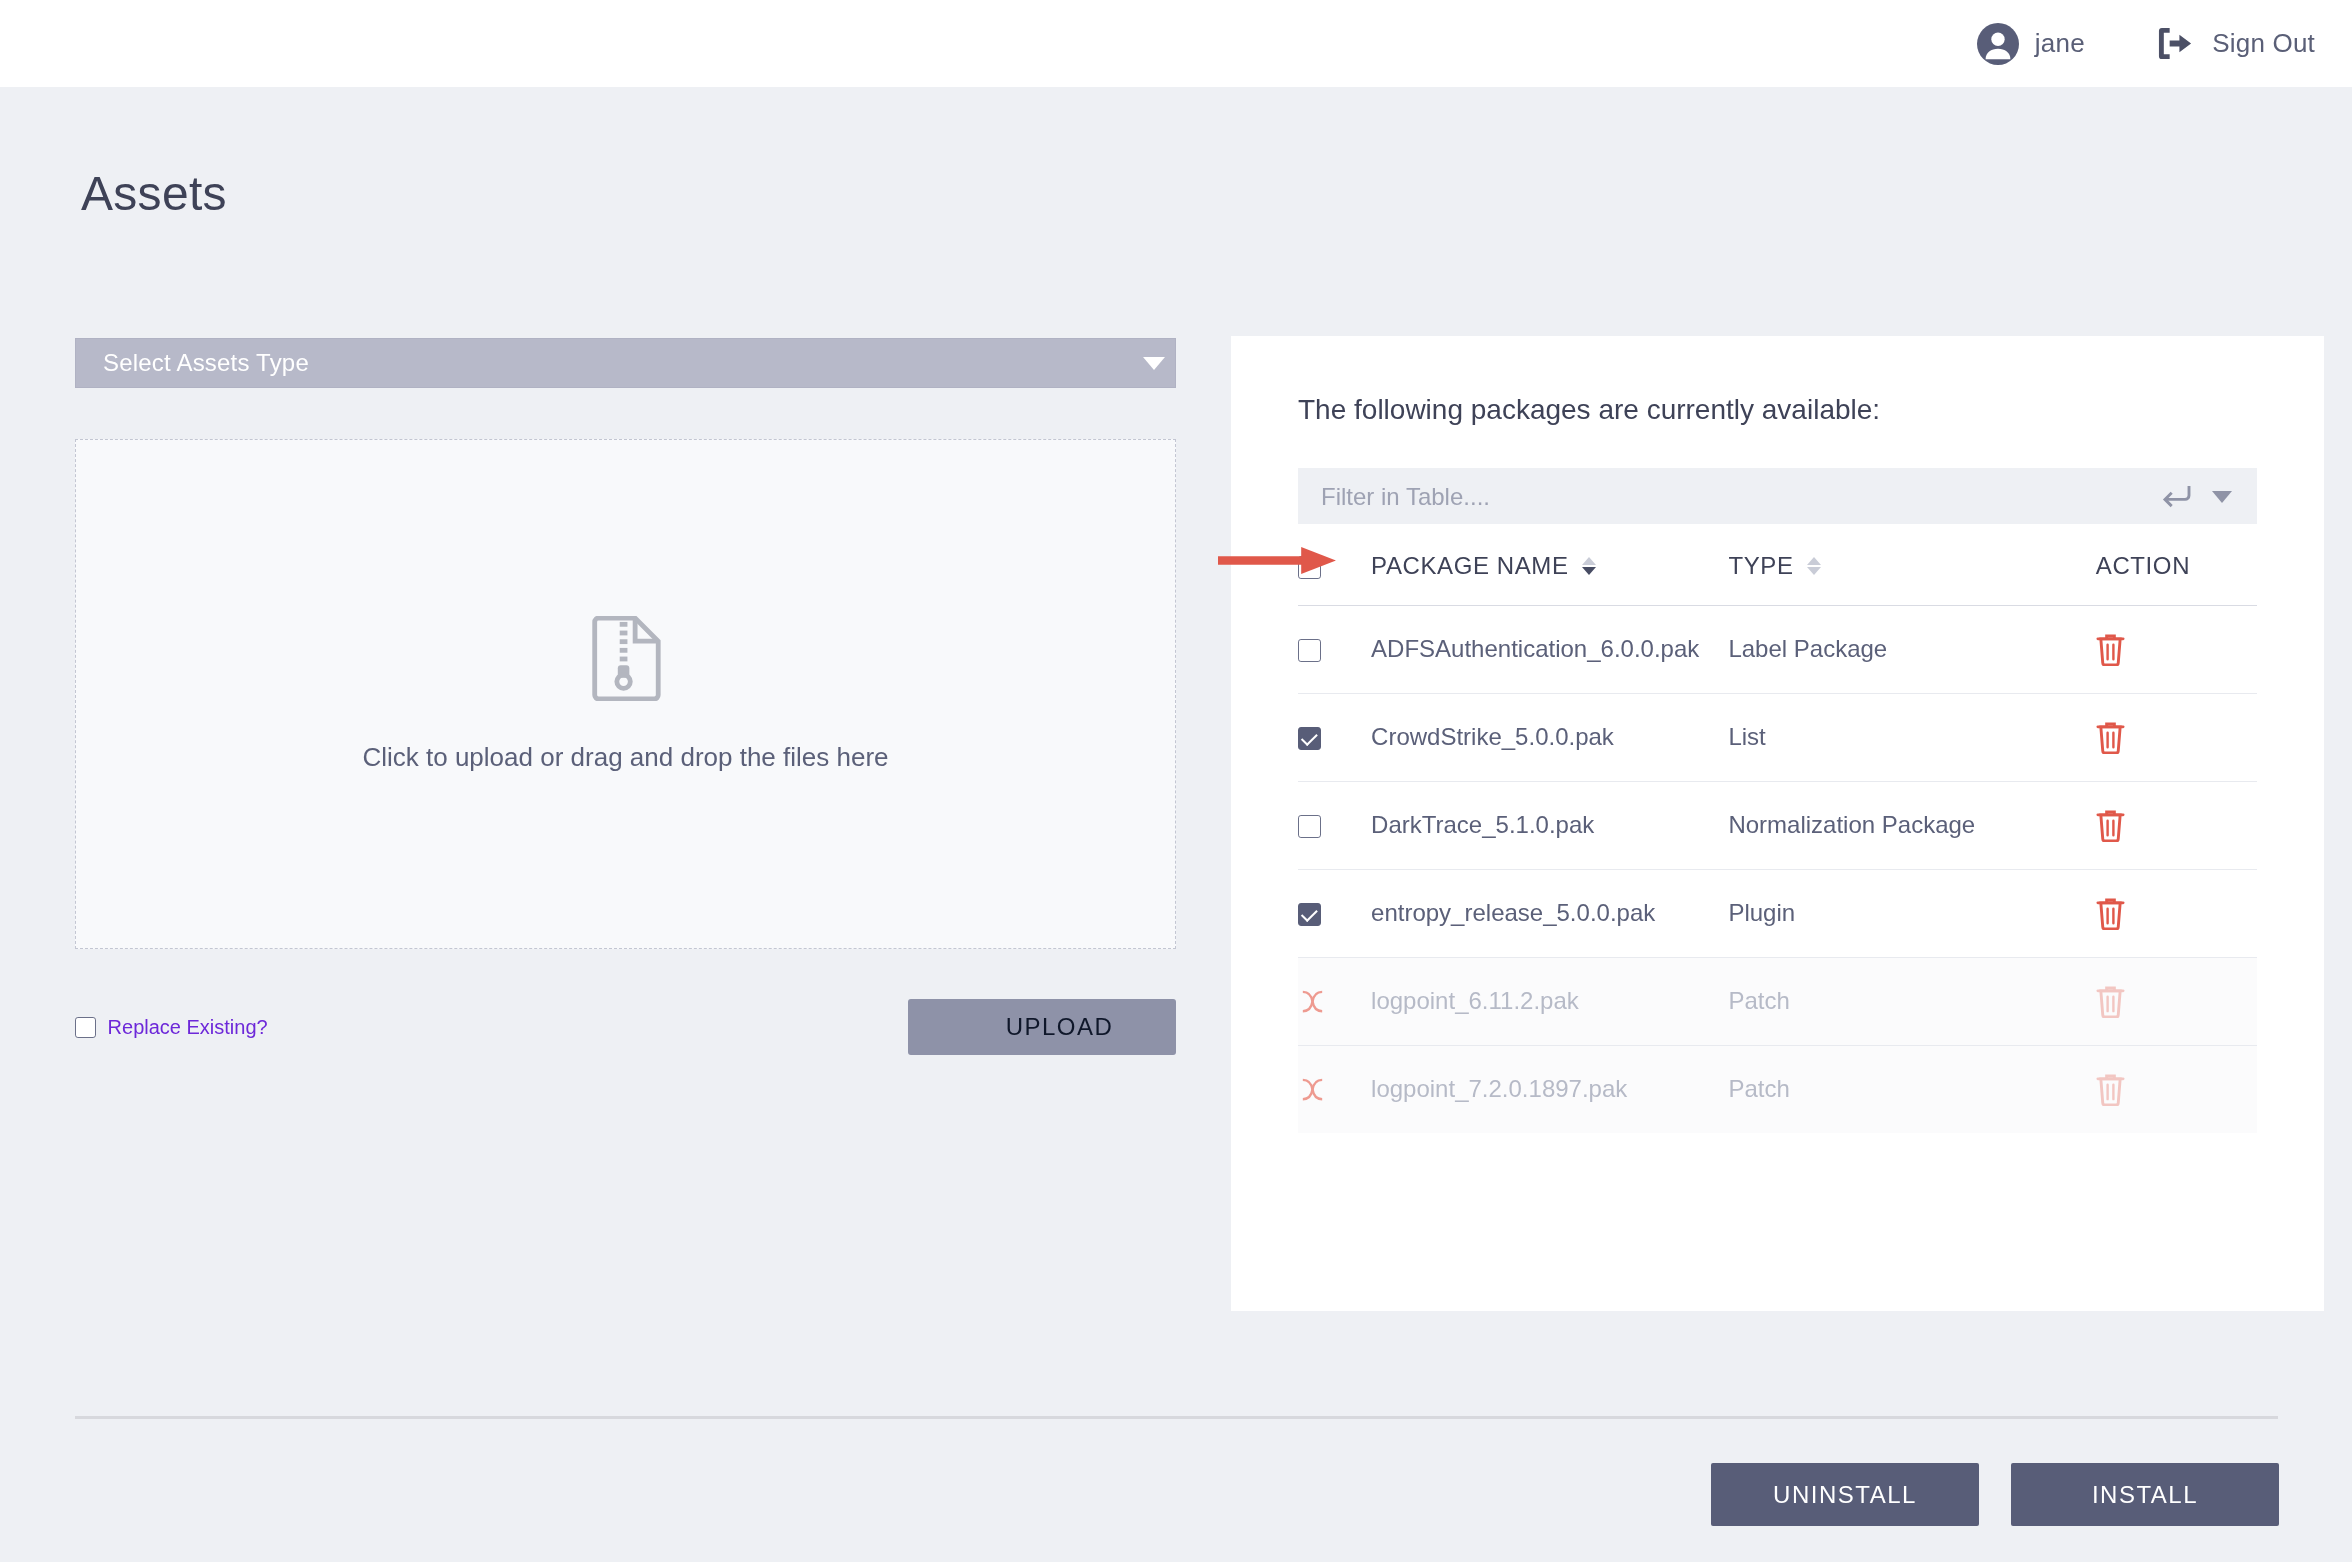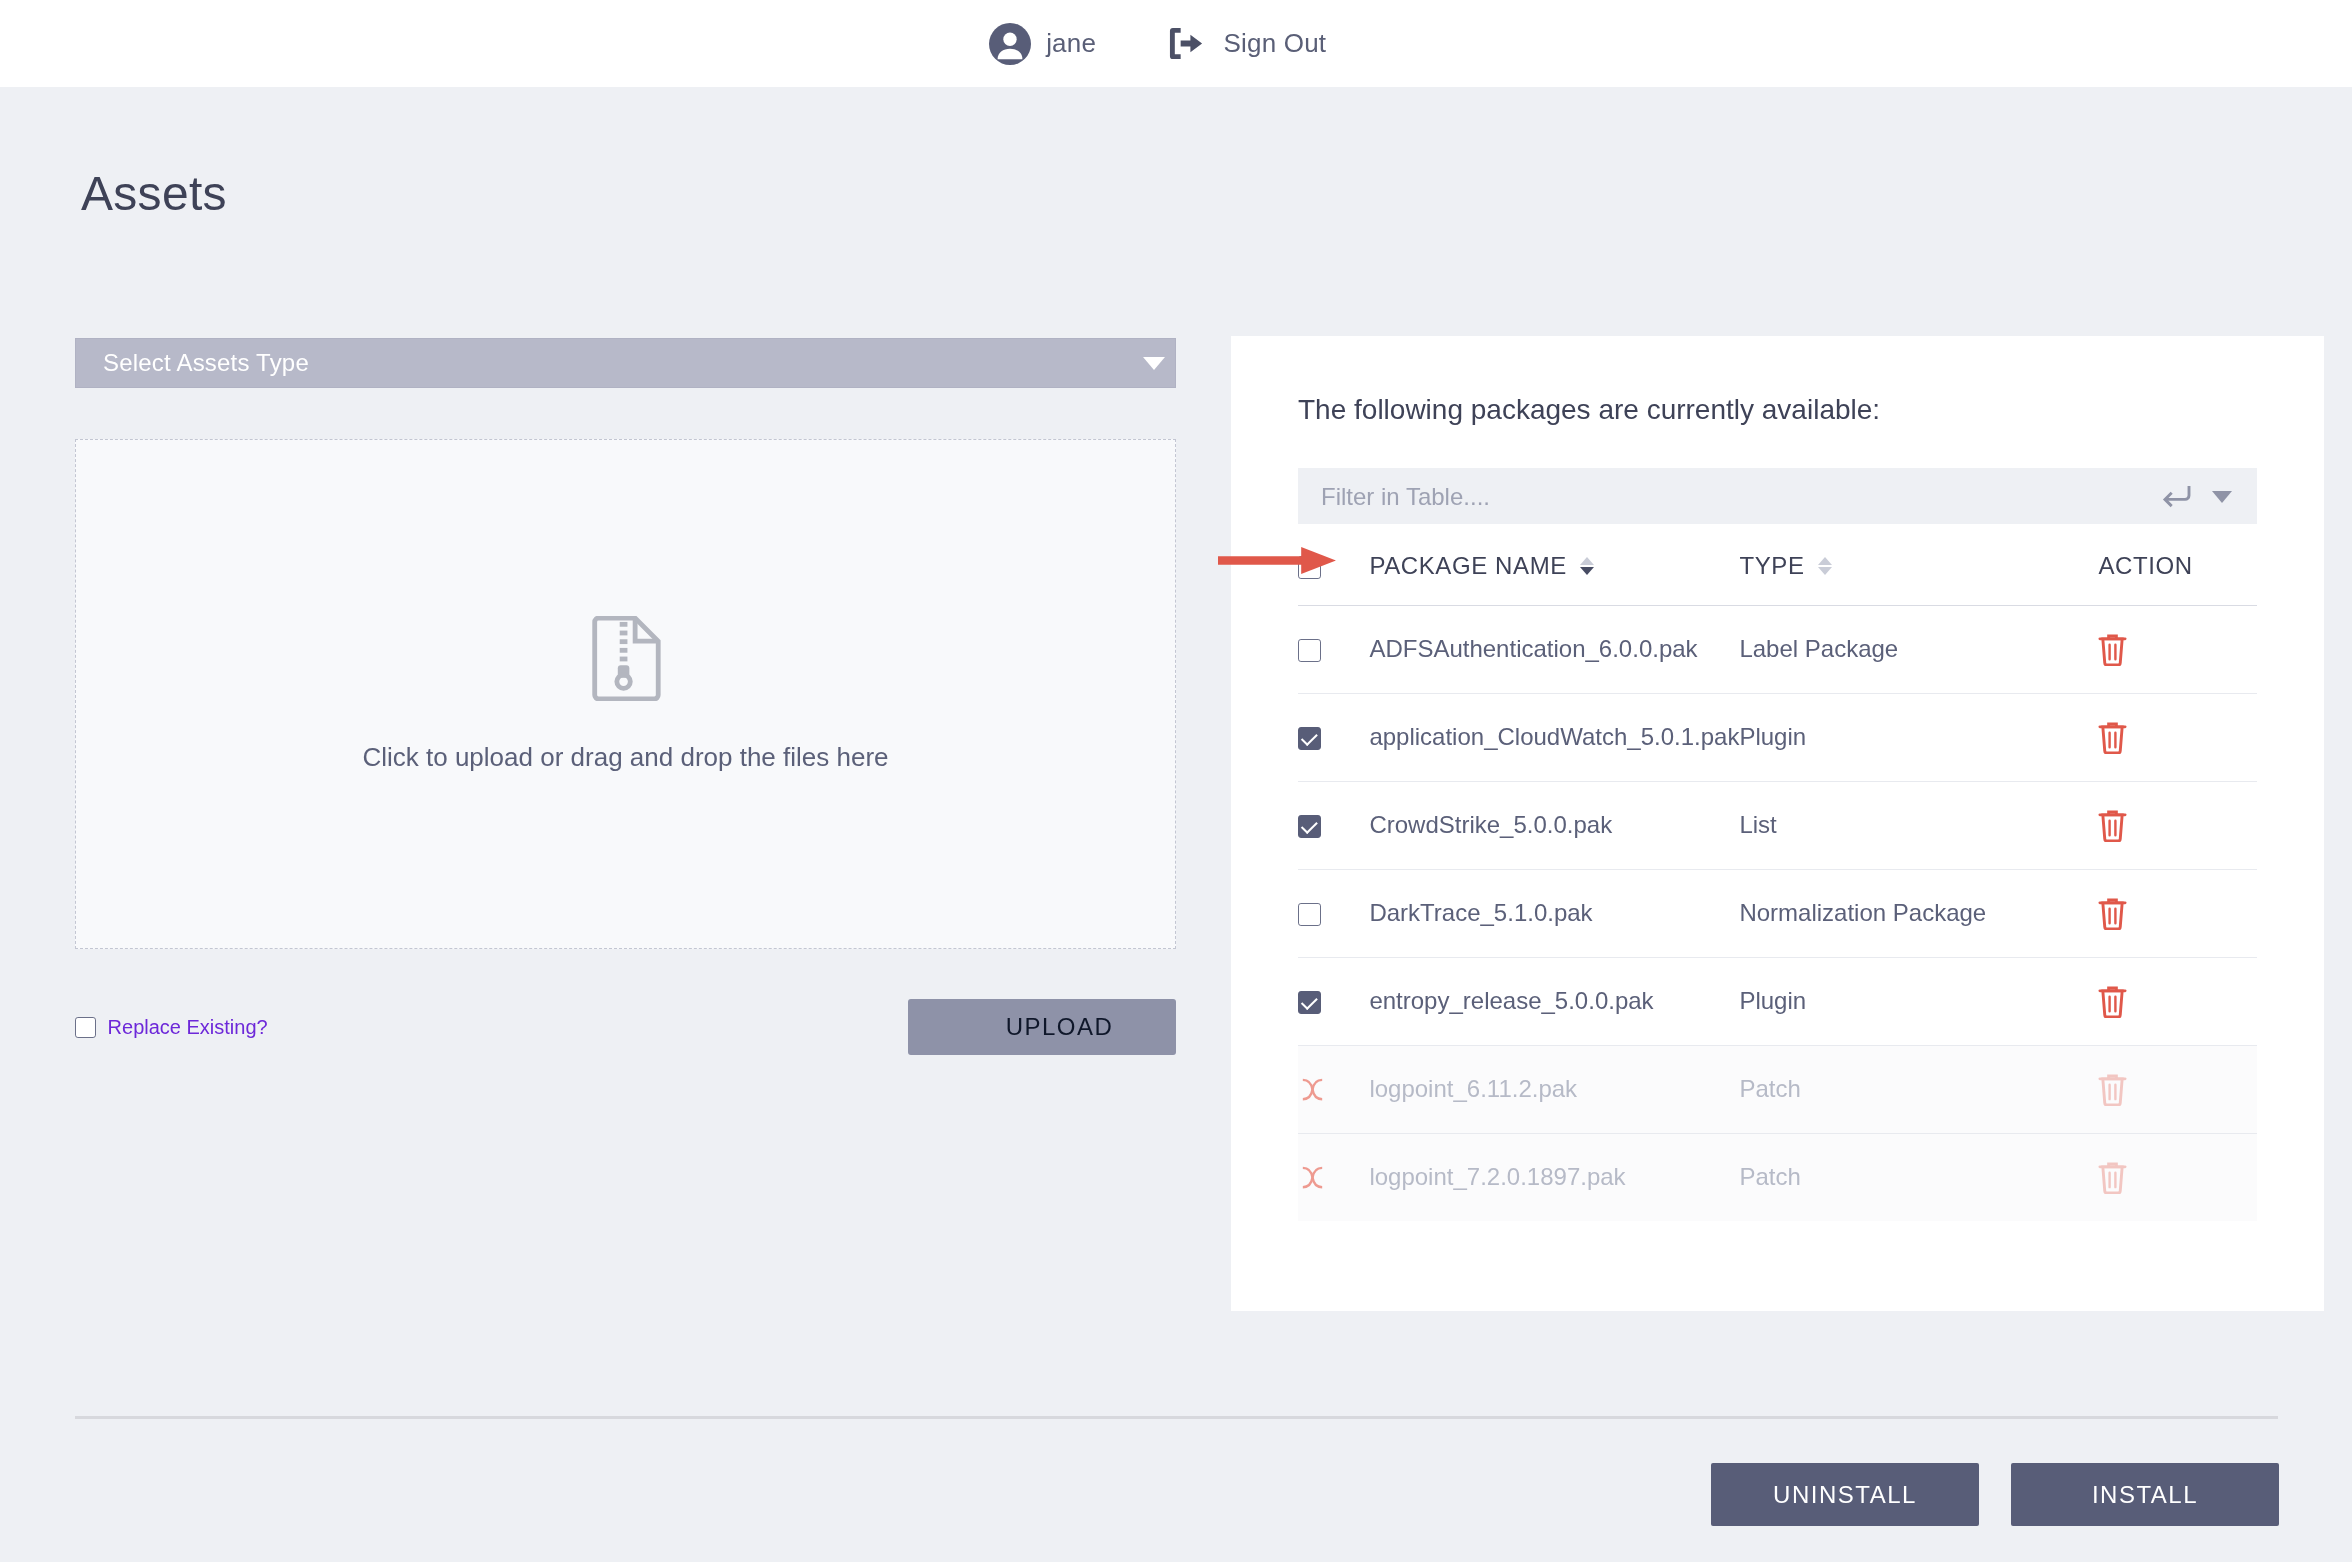--- a/index.html
+++ b/index.html
@@ -8,21 +8,21 @@
     background: #eef0f4;
     font-family: "Liberation Sans", sans-serif;
     color: #4c5066;
     overflow: hidden;
   }
 
   
   .topbar {
     position: absolute; left: 0; top: 0; width: 2352px; height: 87px;
     background: #ffffff;
-    display: flex; align-items: center; justify-content: center;
+    display: flex; align-items: center; justify-content: flex-end;
     padding-right: 37px;
   }
   .user-block { display: flex; align-items: center; gap: 15.4px; margin-right: 71px; }
   .avatar-icon { width: 42px; height: 42px; display: block; }
   .topbar-label { font-size: 26px; color: #5a5f77; letter-spacing: 0.2px; }
   .signout-block { display: flex; align-items: center; gap: 17.4px; cursor: pointer; }
   .signout-icon { width: 39px; height: 37px; display: block; }
 
   
   .page-title {
@@ -256,31 +256,20 @@
           <td>Label Package</td>
           <td class="td-action"><span><svg class="trash-icon" viewBox="0 0 30 34" aria-hidden="true">
                 <path d="M2 6h26" stroke="#e0584a" stroke-width="3" stroke-linecap="round"></path>
                 <path d="M11 6V3h8v3" fill="none" stroke="#e0584a" stroke-width="3"></path>
                 <path d="M5 6h20l-2 25a2 2 0 0 1-2 2H9a2 2 0 0 1-2-2z" fill="none" stroke="#e0584a" stroke-width="3"></path>
                 <path d="M12 12v15M18 12v15" stroke="#e0584a" stroke-width="2.5" stroke-linecap="round"></path>
               </svg></span></td>
         </tr>
         <tr>
           <td><span class="chk-box checked"></span></td>
-          <td class="td-name">application_CloudWatch_5.0.1.pak</td>
-          <td>Plugin</td>
-          <td class="td-action"><span><svg class="trash-icon" viewBox="0 0 30 34" aria-hidden="true">
-                <path d="M2 6h26" stroke="#e0584a" stroke-width="3" stroke-linecap="round"></path>
-                <path d="M11 6V3h8v3" fill="none" stroke="#e0584a" stroke-width="3"></path>
-                <path d="M5 6h20l-2 25a2 2 0 0 1-2 2H9a2 2 0 0 1-2-2z" fill="none" stroke="#e0584a" stroke-width="3"></path>
-                <path d="M12 12v15M18 12v15" stroke="#e0584a" stroke-width="2.5" stroke-linecap="round"></path>
-              </svg></span></td>
-        </tr>
-        <tr>
-          <td><span class="chk-box checked"></span></td>
           <td class="td-name">CrowdStrike_5.0.0.pak</td>
           <td>List</td>
           <td class="td-action"><span><svg class="trash-icon" viewBox="0 0 30 34" aria-hidden="true">
                 <path d="M2 6h26" stroke="#e0584a" stroke-width="3" stroke-linecap="round"></path>
                 <path d="M11 6V3h8v3" fill="none" stroke="#e0584a" stroke-width="3"></path>
                 <path d="M5 6h20l-2 25a2 2 0 0 1-2 2H9a2 2 0 0 1-2-2z" fill="none" stroke="#e0584a" stroke-width="3"></path>
                 <path d="M12 12v15M18 12v15" stroke="#e0584a" stroke-width="2.5" stroke-linecap="round"></path>
               </svg></span></td>
         </tr>
         <tr>

